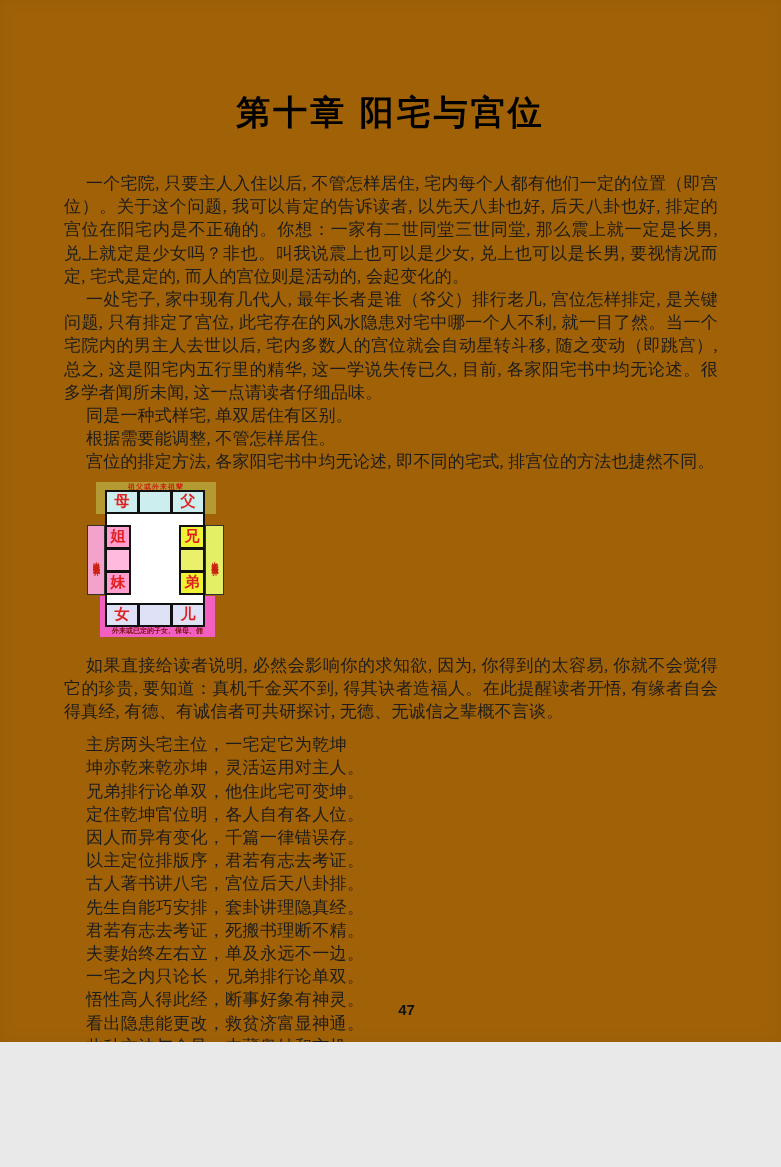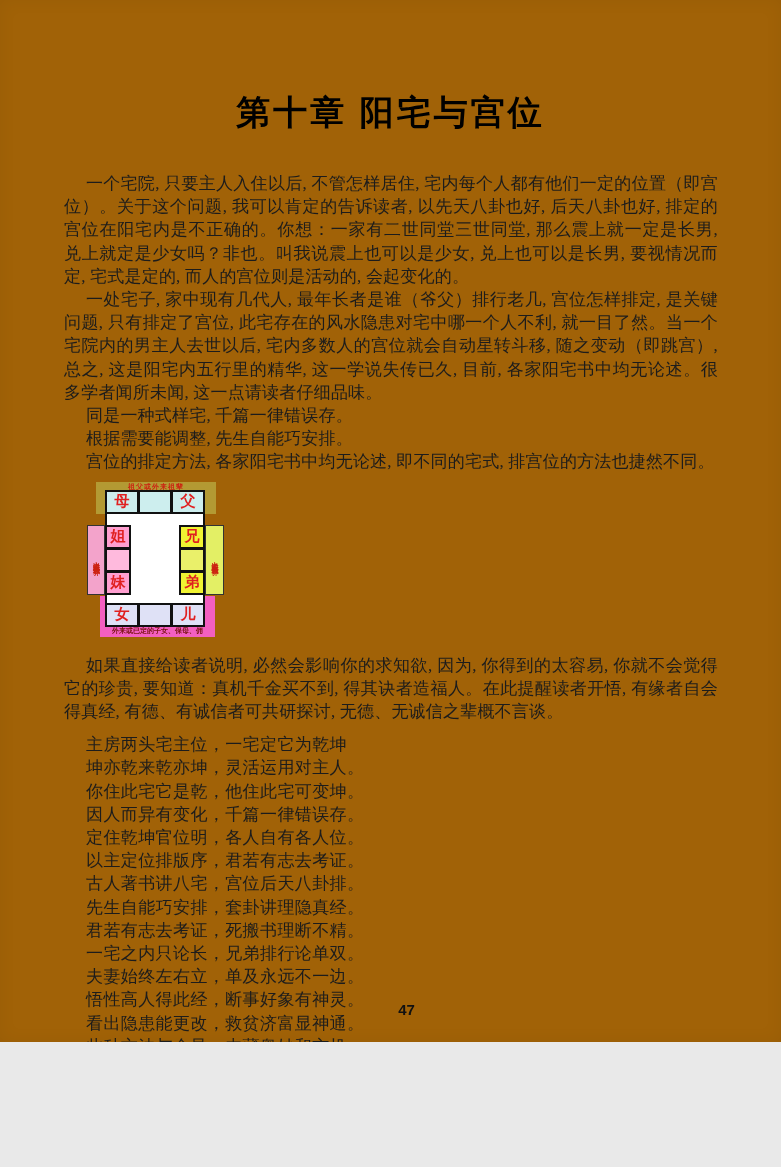--- a/index.html
+++ b/index.html
@@ -104,22 +104,22 @@
 </head>
 <body>
 
 <div class="page">
   <h1 class="chapter-title">第十章 阳宅与宫位</h1>
 
   <div class="content">
     <div class="body-text">
       <p class="para">一个宅院, 只要主人入住以后, 不管怎样居住, 宅内每个人都有他们一定的位置（即宫位）。关于这个问题, 我可以肯定的告诉读者, 以先天八卦也好, 后天八卦也好, 排定的宫位在阳宅内是不正确的。你想：一家有二世同堂三世同堂, 那么震上就一定是长男, 兑上就定是少女吗？非也。叫我说震上也可以是少女, 兑上也可以是长男, 要视情况而定, 宅式是定的, 而人的宫位则是活动的, 会起变化的。</p>
       <p class="para">一处宅子, 家中现有几代人, 最年长者是谁（爷父）排行老几, 宫位怎样排定, 是关键问题, 只有排定了宫位, 此宅存在的风水隐患对宅中哪一个人不利, 就一目了然。当一个宅院内的男主人去世以后, 宅内多数人的宫位就会自动星转斗移, 随之变动（即跳宫）, 总之, 这是阳宅内五行里的精华, 这一学说失传已久, 目前, 各家阳宅书中均无论述。很多学者闻所未闻, 这一点请读者仔细品味。</p>
-      <p class="para">同是一种式样宅, 千篇一律错误存。</p>
-      <p class="para">根据需要能调整, 先生自能巧安排。</p>
+      <p class="para">同是一种式样宅, 单双居住有区别。</p>
+      <p class="para">根据需要能调整, 不管怎样居住。</p>
       <p class="para">宫位的排定方法, 各家阳宅书中均无论述, 即不同的宅式, 排宫位的方法也捷然不同。</p>
     </div>
 
     <div class="diagram">
       <div class="d-banner-top">
         <span class="tiny">祖父或外来祖辈</span>
       </div>
       <div class="d-banner-bottom">
         <span class="tiny">外来或已定的子女、保母、佣</span>
       </div>
@@ -147,29 +147,29 @@
       <div class="d-cell c-bottom col1">女</div>
       <div class="d-cell c-bottom col2"></div>
       <div class="d-cell c-bottom col3">儿</div>
     </div>
 
     <p class="para">如果直接给读者说明, 必然会影响你的求知欲, 因为, 你得到的太容易, 你就不会觉得它的珍贵, 要知道：真机千金买不到, 得其诀者造福人。在此提醒读者开悟, 有缘者自会得真经, 有德、有诚信者可共研探讨, 无德、无诚信之辈概不言谈。</p>
 
     <div class="verse">
       <div class="verse-line">主房两头宅主位，一宅定它为乾坤</div>
       <div class="verse-line">坤亦乾来乾亦坤，灵活运用对主人。</div>
-      <div class="verse-line">你住此宅它是乾，他住此宅可变坤。</div>
+      <div class="verse-line">兄弟排行论单双，他住此宅可变坤。</div>
+      <div class="verse-line">定住乾坤官位明，各人自有各人位。</div>
       <div class="verse-line">因人而异有变化，千篇一律错误存。</div>
-      <div class="verse-line">定住乾坤官位明，各人自有各人位。</div>
       <div class="verse-line">以主定位排版序，君若有志去考证。</div>
       <div class="verse-line">古人著书讲八宅，宫位后天八卦排。</div>
       <div class="verse-line">先生自能巧安排，套卦讲理隐真经。</div>
       <div class="verse-line">君若有志去考证，死搬书理断不精。</div>
+      <div class="verse-line">夫妻始终左右立，单及永远不一边。</div>
       <div class="verse-line">一宅之内只论长，兄弟排行论单双。</div>
-      <div class="verse-line">夫妻始终左右立，单及永远不一边。</div>
       <div class="verse-line">悟性高人得此经，断事好象有神灵。</div>
       <div class="verse-line">看出隐患能更改，救贫济富显神通。</div>
       <div class="verse-line">此种方法与众异，内藏奥妙和玄机。</div>
       <div class="verse-line">过去吉凶能断准，未来祸福无差异。</div>
     </div>
   </div>
 
   <div class="page-number">47</div>
 </div>
 

